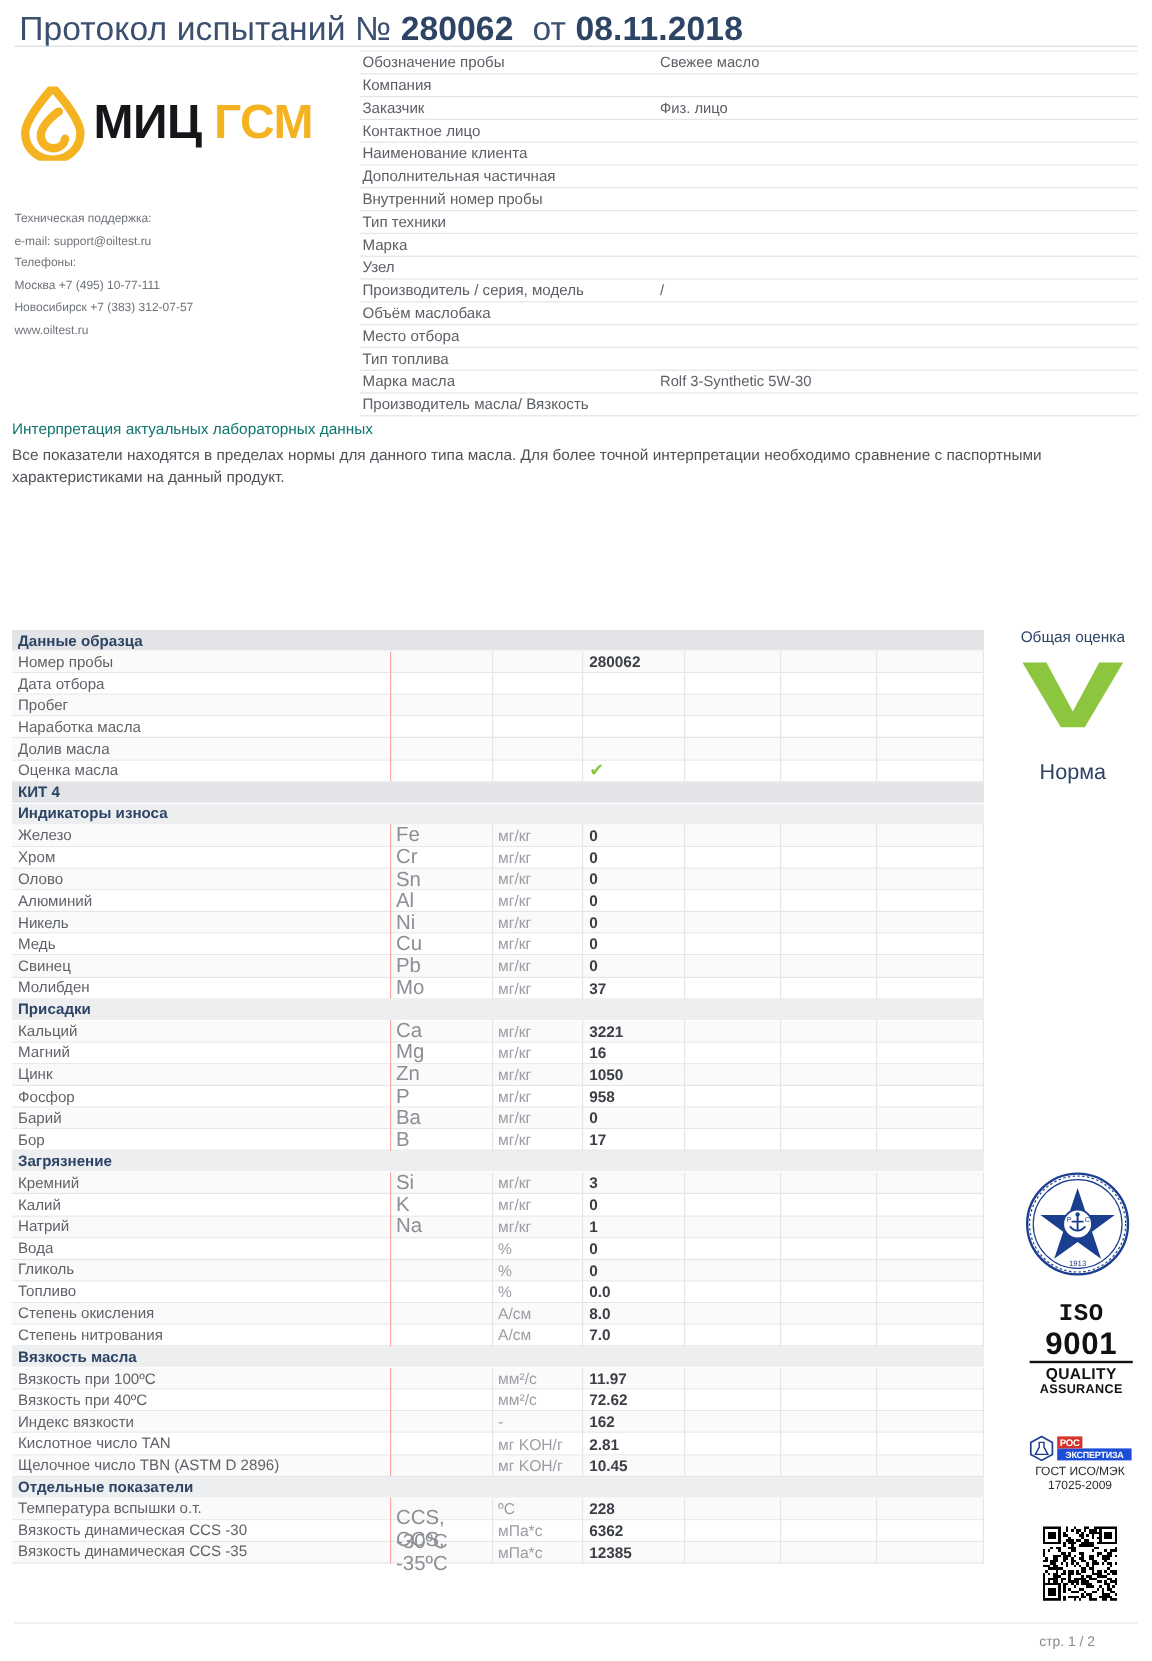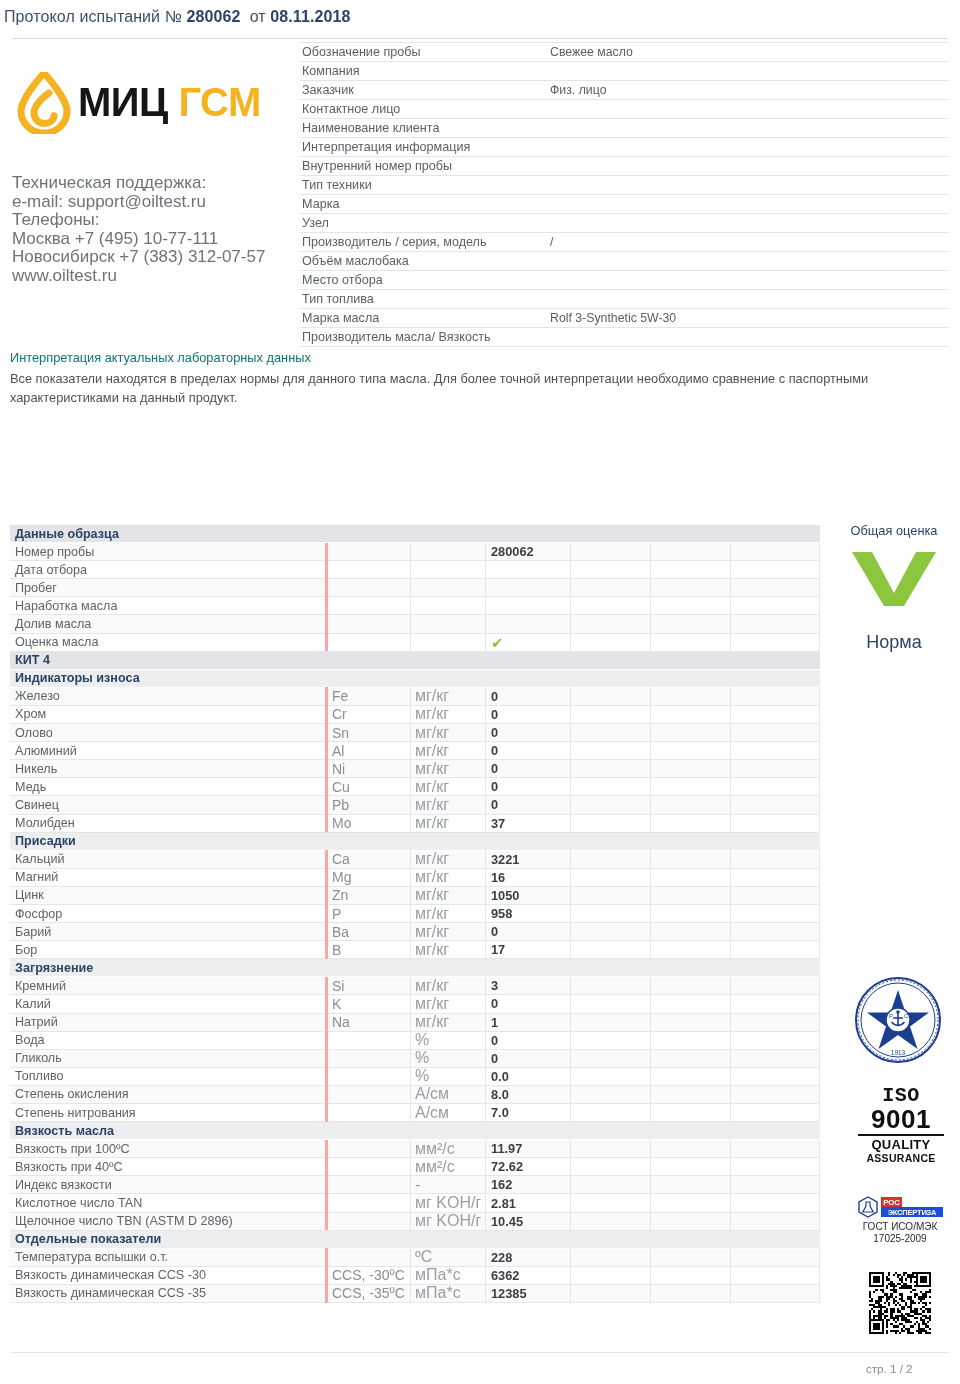--- a/index.html
+++ b/index.html
@@ -6,37 +6,37 @@
   html,body{margin:0;padding:0;background:#ffffff;}
   body{
     width:960px;height:1384px;position:relative;
     font-family:"Liberation Sans","DejaVu Sans",sans-serif;
     color:#4a4a4a;-webkit-font-smoothing:antialiased;
   }
   .page{position:relative;width:960px;height:1384px;overflow:hidden;}
 
   
   .doc-title{
-    position:absolute;left:4px;top:8px;
-    font-size:16px;color:#3b5070;letter-spacing:.1px;white-space:nowrap;
+    position:absolute;left:16px;top:8px;
+    font-size:28px;color:#3b5070;letter-spacing:.1px;white-space:nowrap;
   }
   .doc-title .num,.doc-title .date{font-weight:bold;color:#2d4465;}
   .doc-title .lbl{font-weight:normal;}
   .title-rule{position:absolute;left:12px;top:38px;width:936px;height:1px;background:#d8dde4;}
 
   
   .logo-wrap{position:absolute;left:14px;top:72px;width:270px;height:62px;}
   .logo-drop{position:absolute;left:2px;top:0;width:56px;height:62px;}
   .logo-text{position:absolute;left:64px;top:8px;font-size:40px;font-weight:bold;letter-spacing:-.5px;line-height:44px;}
   .logo-text .mic{color:#16161a;}
   .logo-text .gsm{color:#F5B321;}
 
   .contact{
     position:absolute;left:12px;top:174px;width:280px;
-    font-size:17px;line-height:18.6px;color:#6e7379;
+    font-size:10px;line-height:18.6px;color:#6e7379;
   }
   .contact div{white-space:nowrap;}
 
   
   .info{position:absolute;left:300px;top:42px;width:648px;}
   .info-row{display:flex;height:18px;border-bottom:1px solid #e2e5e9;align-items:center;}
   .info-row:first-child{border-top:1px solid #e2e5e9;}
   .info-k{width:248px;font-size:12.6px;color:#5c6066;padding-left:2px;white-space:nowrap;}
   .info-v{flex:1;font-size:12.3px;color:#5c6066;white-space:nowrap;}
 
@@ -52,22 +52,22 @@
   .trow{display:flex;height:18.1px;align-items:center;box-sizing:border-box;}
   .sec{
     background:#e2e4e7;color:#2d4465;font-weight:bold;font-size:12.6px;
     padding-left:5px;border-bottom:1px solid #ffffff;box-sizing:border-box;
     display:flex;align-items:center;height:18.1px;
   }
   .sec-sub{background:#eceef0;}
   .r{border-bottom:1px solid #e4e6e9;background:#fafafa;}
   .r.alt{background:#ffffff;}
   .c-name{width:315px;font-size:12.6px;color:#5f6369;padding-left:5px;box-sizing:border-box;white-space:nowrap;overflow:hidden;}
-  .c-sym{width:85px;font-size:14px;color:#8b8f95;padding-left:4px;box-sizing:border-box;border-left:3px solid #fca5a5;height:18.1px;display:flex;align-items:center;}
-  .c-unit{width:75px;font-size:16px;color:#9a9ea4;padding-left:4px;box-sizing:border-box;border-left:1px solid #e4e6e9;height:18.1px;display:flex;align-items:center;}
+  .c-sym{width:85px;font-size:17px;color:#8b8f95;padding-left:4px;box-sizing:border-box;border-left:1px solid #fca5a5;height:18.1px;display:flex;align-items:center;}
+  .c-unit{width:75px;font-size:13px;color:#9a9ea4;padding-left:4px;box-sizing:border-box;border-left:1px solid #e4e6e9;height:18.1px;display:flex;align-items:center;}
   .c-val{width:85px;font-size:12.8px;color:#3b3f45;font-weight:bold;padding-left:5px;box-sizing:border-box;border-left:1px solid #e4e6e9;height:18.1px;display:flex;align-items:center;}
   .c-e{width:80px;box-sizing:border-box;border-left:1px solid #e4e6e9;height:18.1px;}
   .c-e.last{width:90px;border-right:1px solid #e4e6e9;}
   .tick-cell{color:#8CC63F;font-weight:bold;font-size:15px;line-height:1;}
 
   
   .rail{position:absolute;left:828px;top:523px;width:132px;text-align:center;}
   .rail-title{font-size:12.8px;color:#2d4465;margin-bottom:6px;}
   .rail-status{font-size:18px;color:#2d4465;margin-top:18px;}
   .big-tick{width:96px;height:62px;margin:4px auto 0;}
@@ -147,21 +147,21 @@
       </div>
       <div class="info-row">
         <div class="info-k">Контактное лицо</div>
         <div class="info-v"></div>
       </div>
       <div class="info-row">
         <div class="info-k">Наименование клиента</div>
         <div class="info-v"></div>
       </div>
       <div class="info-row">
-        <div class="info-k">Интерпретация информация</div>
+        <div class="info-k">Дополнительная частичная</div>
         <div class="info-v"></div>
       </div>
       <div class="info-row">
         <div class="info-k">Внутренний номер пробы</div>
         <div class="info-v"></div>
       </div>
       <div class="info-row">
         <div class="info-k">Тип техники</div>
         <div class="info-v"></div>
       </div>

